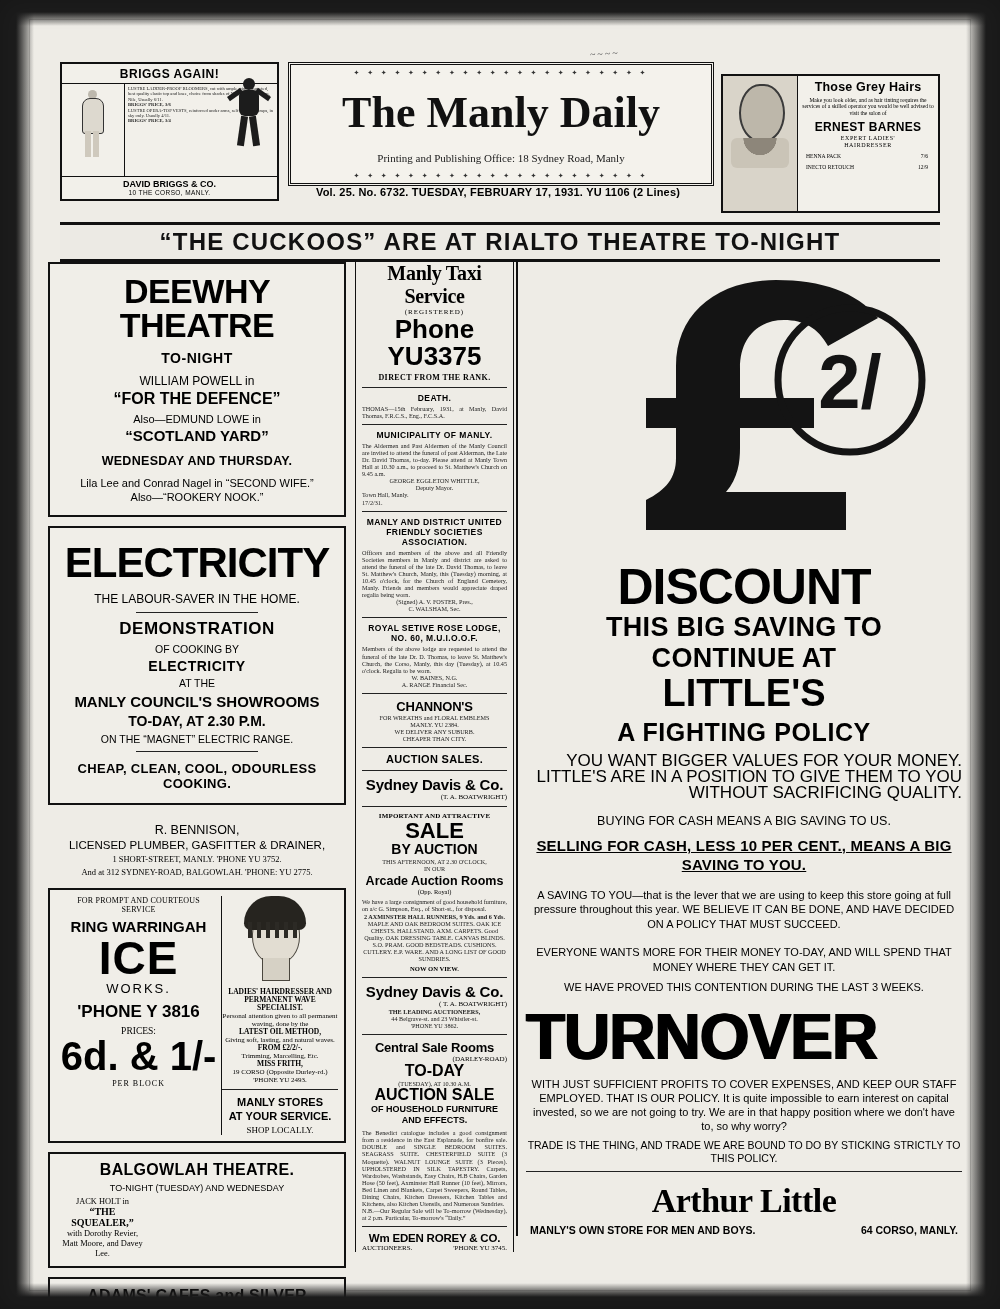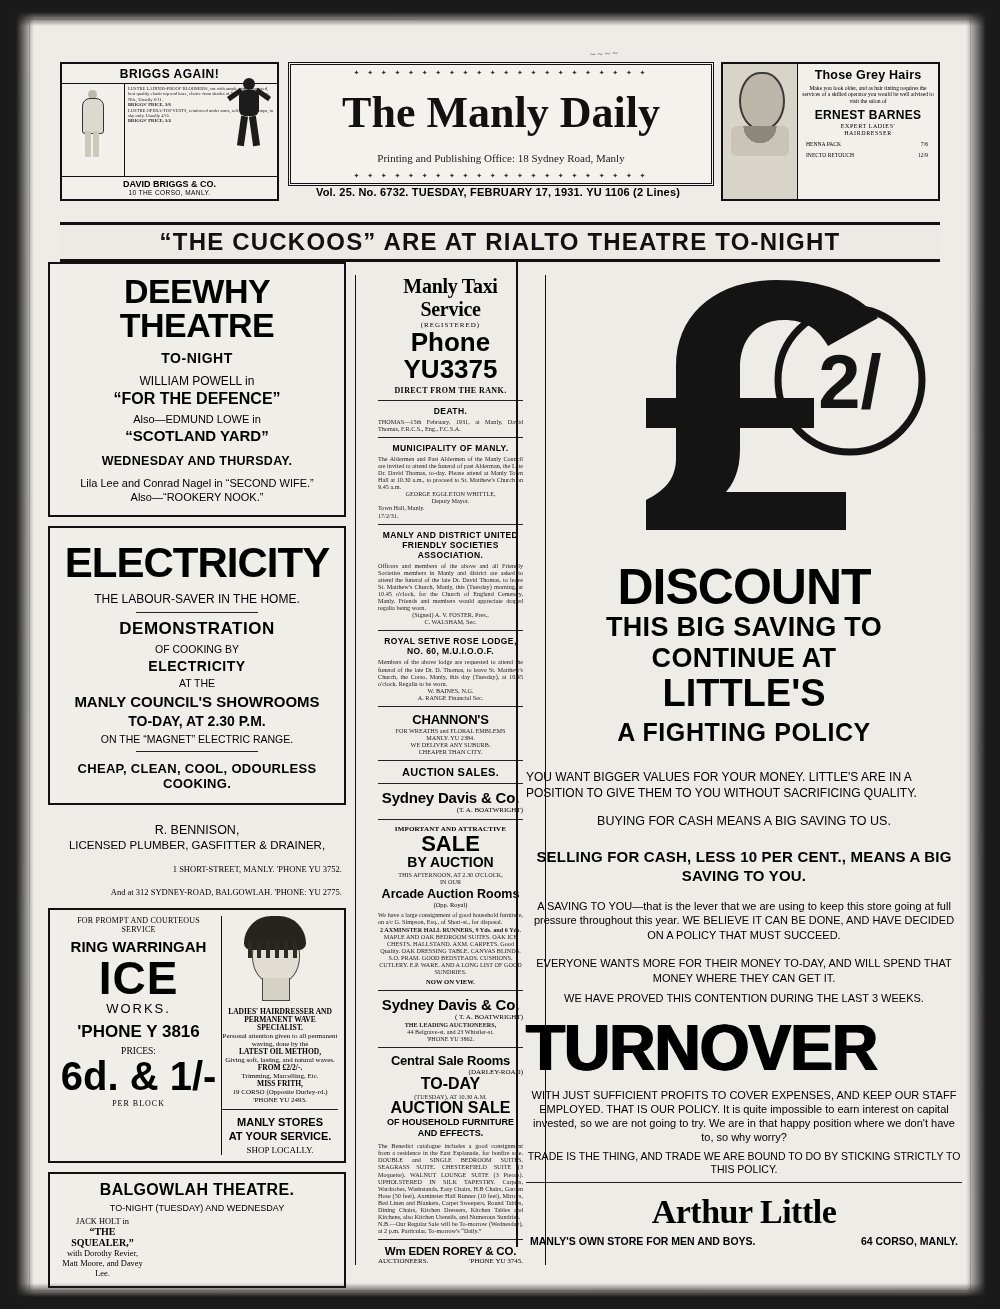--- a/index.html
+++ b/index.html
@@ -37,39 +37,39 @@
   .mh-left .foot{font-family:"Liberation Sans",sans-serif;font-weight:bold;font-size:9px;text-align:center;border-top:1px solid #111;padding:2px 0 0;}
   .mh-left .foot small{display:block;font-size:6.5px;font-weight:normal;letter-spacing:.4px;}
 
   .mh-mid{position:absolute;left:228px;top:0;width:420px;height:118px;border:3px double #111;background:#f4f2ec;}
   .mh-mid .title{font-family:"Liberation Serif",serif;font-weight:bold;font-size:44px;text-align:center;margin-top:22px;letter-spacing:0px;color:#111;}
   .mh-mid .sub{text-align:center;font-size:11px;margin-top:14px;color:#1a1a1a;}
   .mh-mid .stars{position:absolute;top:4px;left:0;right:0;text-align:center;font-size:7px;letter-spacing:3px;color:#333;}
   .mh-mid .stars.b{top:auto;bottom:3px;}
   .mh-info{position:absolute;left:228px;top:124px;width:420px;text-align:center;font-family:"Liberation Sans",sans-serif;font-size:11px;font-weight:bold;letter-spacing:.2px;}
 
-  .mh-right{position:absolute;right:0;top:0;width:215px;height:135px;border:2px solid #111;background:#f2f0ea;display:flex;}
+  .mh-right{position:absolute;right:0;top:12px;width:215px;height:135px;border:2px solid #111;background:#f2f0ea;display:flex;}
   .mh-right .pic{width:74px;border-right:1px solid #111;position:relative;background:#d9d4c9;}
   .mh-right .pic .oval{position:absolute;left:16px;top:8px;width:42px;height:54px;border:2px solid #3a3a3a;border-radius:50%/55%;background:#bdb7aa;}
   .mh-right .pic .hands{position:absolute;left:8px;top:62px;width:58px;height:30px;background:radial-gradient(ellipse at 50% 0%,#8d867a 0 40%,#cac4b7 41% 100%);border-radius:6px;}
   .mh-right .rtxt{flex:1;padding:4px 4px;text-align:center;}
   .mh-right .t1{font-family:"Liberation Sans",sans-serif;font-weight:bold;font-size:12.5px;letter-spacing:.2px;}
   .mh-right .t2{font-size:5.6px;line-height:6.4px;margin-top:3px;}
   .mh-right .t3{font-family:"Liberation Sans",sans-serif;font-weight:bold;font-size:12px;margin-top:4px;letter-spacing:.3px;}
   .mh-right .t4{font-size:6px;letter-spacing:.6px;margin-top:1px;}
   .mh-right .t5{font-size:5.6px;margin-top:5px;text-align:left;padding-left:4px;}
 
   
   .banner{position:absolute;left:60px;top:222px;width:880px;height:34px;border-top:3px solid #111;border-bottom:3px solid #111;background:#eceae4;display:flex;align-items:center;justify-content:center;}
   .banner span{font-family:"Liberation Sans",sans-serif;font-weight:bold;font-size:24px;letter-spacing:1.2px;color:#111;}
 
   
   .cols{position:absolute;left:48px;top:262px;width:904px;height:1000px;}
   .col1{position:absolute;left:0;top:0;width:298px;}
-  .col2{position:absolute;left:307px;top:13px;width:145px;border-left:1px solid #111;border-right:1px solid #111;padding:0 22px;}
+  .col2{position:absolute;left:307px;top:0;width:145px;border-left:1px solid #111;border-right:1px solid #111;padding:0 6px;}
   .col3{position:absolute;left:468px;top:0;width:436px;border-left:2px solid #111;padding-left:8px;}
 
   .box{border:2px solid #111;background:#f0eee8;margin-bottom:9px;padding:6px 8px;}
   .rule{border:0;border-top:1px solid #222;margin:6px 28%;}
   .rule-full{border:0;border-top:1px solid #222;margin:5px 0;}
 
   .deewhy{font-family:"Liberation Sans",sans-serif;font-weight:bold;font-size:34px;letter-spacing:-0.5px;text-align:center;line-height:1;}
   .tonight{font-family:"Liberation Sans",sans-serif;font-weight:bold;font-size:14px;text-align:center;margin-top:8px;letter-spacing:.5px;}
   .cine1{font-family:"Liberation Sans",sans-serif;font-size:12px;text-align:center;margin-top:8px;}
   .cine2{font-family:"Liberation Sans",sans-serif;font-weight:bold;font-size:16px;text-align:center;margin-top:2px;}
@@ -84,21 +84,21 @@
   .ofc{font-family:"Liberation Sans",sans-serif;font-size:10.5px;text-align:center;margin-top:4px;}
   .elec2{font-family:"Liberation Sans",sans-serif;font-weight:bold;font-size:14px;text-align:center;margin-top:3px;letter-spacing:.5px;}
   .atc{font-family:"Liberation Sans",sans-serif;font-size:10.5px;text-align:center;margin-top:3px;}
   .showrooms{font-family:"Liberation Sans",sans-serif;font-weight:bold;font-size:15px;text-align:center;margin-top:4px;}
   .today230{font-family:"Liberation Sans",sans-serif;font-weight:bold;font-size:14px;text-align:center;margin-top:3px;}
   .magnet{font-family:"Liberation Sans",sans-serif;font-size:10.5px;text-align:center;margin-top:4px;}
   .cheap{font-family:"Liberation Sans",sans-serif;font-weight:bold;font-size:13px;text-align:center;margin-top:9px;letter-spacing:.3px;}
 
   .plumb1{font-family:"Liberation Sans",sans-serif;font-size:12.5px;text-align:center;margin-top:7px;}
   .plumb2{font-family:"Liberation Sans",sans-serif;font-size:11.5px;text-align:center;margin-top:2px;}
-  .plumb3{font-size:8.5px;text-align:right;margin-top:13px;}
+  .plumb3{font-size:8.5px;text-align:center;margin-top:3px;}
 
   .iceblock{display:flex;}
   .ice-l{width:168px;}
   .ice-r{width:118px;border-left:1px solid #111;}
   .icehd{font-size:8px;text-align:center;line-height:9px;letter-spacing:.2px;}
   .ring{font-family:"Liberation Sans",sans-serif;font-weight:bold;font-size:15px;text-align:center;margin-top:4px;}
   .iceword{font-family:"Liberation Sans",sans-serif;font-weight:bold;font-size:46px;text-align:center;line-height:1;letter-spacing:1px;}
   .works{font-family:"Liberation Sans",sans-serif;font-size:13px;text-align:center;letter-spacing:2px;}
   .phoney{font-family:"Liberation Sans",sans-serif;font-weight:bold;font-size:17px;text-align:center;margin-top:6px;}
   .prices{font-size:9.5px;text-align:center;margin-top:4px;}
@@ -144,23 +144,23 @@
   .house{font-family:"Liberation Sans",sans-serif;font-weight:bold;font-size:9px;text-align:center;line-height:11px;}
   .rorey{font-family:"Liberation Sans",sans-serif;font-weight:bold;font-size:11.5px;text-align:center;letter-spacing:-.2px;}
   .auctioneers{font-size:7px;display:flex;justify-content:space-between;}
 
   
   .pound-wrap{position:relative;height:300px;}
   .discount{font-family:"Liberation Sans",sans-serif;font-weight:bold;font-size:50px;text-align:center;letter-spacing:-1px;line-height:1;}
   .bigsav{font-family:"Liberation Sans",sans-serif;font-weight:bold;font-size:27px;text-align:center;line-height:1.15;letter-spacing:.3px;}
   .littles{font-family:"Liberation Sans",sans-serif;font-weight:bold;font-size:38px;text-align:center;line-height:1.05;letter-spacing:0px;}
   .fighting{font-family:"Liberation Sans",sans-serif;font-weight:bold;font-size:25px;text-align:center;letter-spacing:.6px;margin-top:4px;}
-  .p3a{font-family:"Liberation Sans",sans-serif;font-size:12px;text-align:left;line-height:16px;margin-top:22px;}
+  .p3a{font-family:"Liberation Sans",sans-serif;font-size:17px;text-align:right;line-height:16px;margin-top:6px;}
   .p3b{font-family:"Liberation Sans",sans-serif;font-size:12.5px;text-align:center;line-height:16px;margin-top:12px;}
-  .p3c{font-family:"Liberation Sans",sans-serif;font-weight:bold;font-size:15px;text-align:center;line-height:19px;margin-top:18px;letter-spacing:.2px;}
+  .p3c{font-family:"Liberation Sans",sans-serif;font-weight:bold;font-size:15px;text-align:center;line-height:19px;margin-top:7px;letter-spacing:.2px;text-decoration:underline;}
   .p3para{font-family:"Liberation Sans",sans-serif;font-size:11px;text-align:center;line-height:14.5px;margin-top:14px;}
   .turnover{font-family:"Liberation Sans",sans-serif;font-weight:bold;font-size:64px;text-align:left;letter-spacing:-1px;line-height:1;margin-top:10px;
             text-shadow:1px 0 0 #000,-1px 0 0 #000;}
   .p3d{font-family:"Liberation Sans",sans-serif;font-size:11px;text-align:center;line-height:14px;margin-top:8px;}
   .p3f{font-family:"Liberation Sans",sans-serif;font-size:10.5px;text-align:center;line-height:13.5px;margin-top:6px;}
   .arthur{font-family:"Liberation Serif",serif;font-weight:bold;font-size:34px;text-align:center;margin-top:10px;letter-spacing:-.5px;}
   .arthur-sub{display:flex;justify-content:space-between;font-family:"Liberation Sans",sans-serif;font-size:10.5px;font-weight:bold;margin-top:4px;padding:0 4px;}
 
   .tearL{position:absolute;left:0;top:0;width:34px;height:1309px;background:
     linear-gradient(to right,#1d1d1d 0 16px, rgba(29,29,29,0) 100%);}

